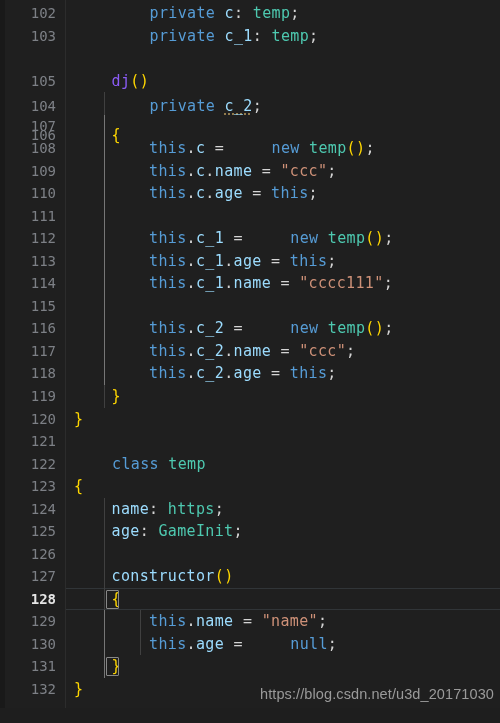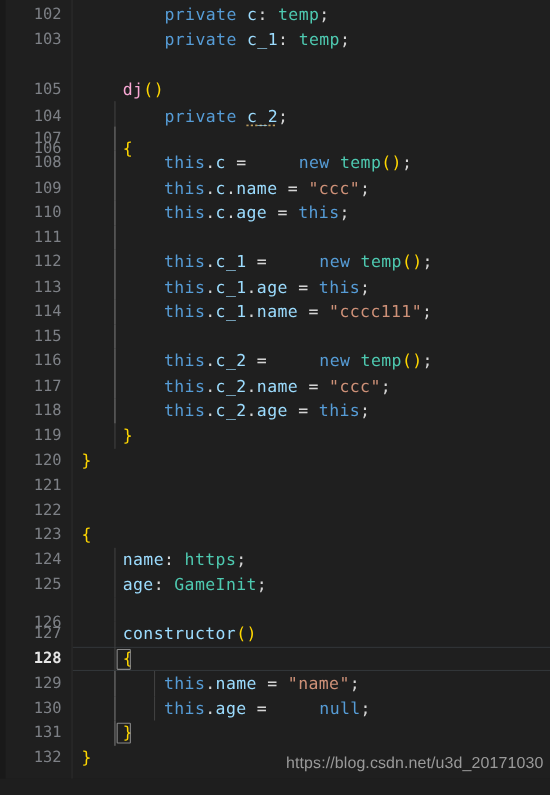--- a/index.html
+++ b/index.html
@@ -110,21 +110,21 @@
     box-sizing: border-box;
     border: 1px solid #888888;
     border-radius: 1px;
     pointer-events: none;
   }
 
   
   .kw       { color: #569cd6; padding-left: 38px; }  
   .type     { color: #4ec9b0; }  
   .prop     { color: #9cdcfe; }  
-  .fn       { color: #f9a8d4; }  
+  .fn       { color: #8b5cf6; }  
   .str      { color: #ce9178; }  
   .plain    { color: #d4d4d4; }  
   .this     { color: #569cd6; }  
   .b1       { color: #ffd700; }  
 
   
   .squiggle {
     text-decoration: underline;
     text-decoration-style: dotted;
     text-decoration-color: #b89b5e;
@@ -162,25 +162,25 @@
       <div class="line" style="top: 227.3px; position: absolute; left: 0px; right: 0px;"><span class="ln">112</span><span class="code"><span class="plain">        </span><span class="this">this</span><span class="plain">.</span><span class="prop">c_1</span><span class="plain"> = </span><span class="kw">new</span><span class="plain"> </span><span class="type">temp</span><span class="b1">(</span><span class="b1">)</span><span class="plain">;</span></span></div>
       <div class="line" style="top: 249.83px; position: absolute; left: 0px; right: 0px;"><span class="ln">113</span><span class="code"><span class="plain">        </span><span class="this">this</span><span class="plain">.</span><span class="prop">c_1</span><span class="plain">.</span><span class="prop">age</span><span class="plain"> = </span><span class="this">this</span><span class="plain">;</span></span></div>
       <div class="line" style="top: 272.36px; position: absolute; left: 0px; right: 0px;"><span class="ln">114</span><span class="code"><span class="plain">        </span><span class="this">this</span><span class="plain">.</span><span class="prop">c_1</span><span class="plain">.</span><span class="prop">name</span><span class="plain"> = </span><span class="str">"cccc111"</span><span class="plain">;</span></span></div>
       <div class="line" style="top: 294.89px; position: absolute; left: 0px; right: 0px;"><span class="ln">115</span><span class="code"></span></div>
       <div class="line" style="top: 317.42px; position: absolute; left: 0px; right: 0px;"><span class="ln">116</span><span class="code"><span class="plain">        </span><span class="this">this</span><span class="plain">.</span><span class="prop">c_2</span><span class="plain"> = </span><span class="kw">new</span><span class="plain"> </span><span class="type">temp</span><span class="b1">(</span><span class="b1">)</span><span class="plain">;</span></span></div>
       <div class="line" style="top: 339.95px; position: absolute; left: 0px; right: 0px;"><span class="ln">117</span><span class="code"><span class="plain">        </span><span class="this">this</span><span class="plain">.</span><span class="prop">c_2</span><span class="plain">.</span><span class="prop">name</span><span class="plain"> = </span><span class="str">"ccc"</span><span class="plain">;</span></span></div>
       <div class="line" style="top: 362.48px; position: absolute; left: 0px; right: 0px;"><span class="ln">118</span><span class="code"><span class="plain">        </span><span class="this">this</span><span class="plain">.</span><span class="prop">c_2</span><span class="plain">.</span><span class="prop">age</span><span class="plain"> = </span><span class="this">this</span><span class="plain">;</span></span></div>
       <div class="line" style="top: 385.01px; position: absolute; left: 0px; right: 0px;"><span class="ln">119</span><span class="code"><span class="plain">    </span><span class="b1">}</span></span></div>
       <div class="line" style="top: 407.54px; position: absolute; left: 0px; right: 0px;"><span class="ln">120</span><span class="code"><span class="b1">}</span></span></div>
       <div class="line" style="top: 430.07px; position: absolute; left: 0px; right: 0px;"><span class="ln">121</span><span class="code"></span></div>
-      <div class="line" style="top: 452.6px; position: absolute; left: 0px; right: 0px;"><span class="ln">122</span></div>
+      <div class="line" style="top: 452.6px; position: absolute; left: 0px; right: 0px;"><span class="ln">122</span><span class="code"><span class="kw">class</span><span class="plain"> </span><span class="type">temp</span></span></div>
       <div class="line" style="top: 475.13px; position: absolute; left: 0px; right: 0px;"><span class="ln">123</span><span class="code"><span class="b1">{</span></span></div>
       <div class="line" style="top: 497.66px; position: absolute; left: 0px; right: 0px;"><span class="ln">124</span><span class="code"><span class="plain">    </span><span class="prop">name</span><span class="plain">: </span><span class="type">https</span><span class="plain">;</span></span></div>
       <div class="line" style="top: 520.19px; position: absolute; left: 0px; right: 0px;"><span class="ln">125</span><span class="code"><span class="plain">    </span><span class="prop">age</span><span class="plain">: </span><span class="type">GameInit</span><span class="plain">;</span></span></div>
-      <div class="line" style="top: 542.72px; position: absolute; left: 0px; right: 0px; margin-top: 12px;"><span class="ln">126</span><span class="code"></span></div>
+      <div class="line" style="top: 542.72px; position: absolute; left: 0px; right: 0px;"><span class="ln">126</span><span class="code"></span></div>
       <div class="line" style="top: 565.25px; position: absolute; left: 0px; right: 0px;"><span class="ln">127</span><span class="code"><span class="plain">    </span><span class="prop">constructor</span><span class="b1">(</span><span class="b1">)</span></span></div>
       <div class="line active" style="top: 587.78px; position: absolute; left: 0px; right: 0px;"><div class="cur-line"></div><span class="ln">128</span><span class="code"><span class="plain">    </span><span class="b1">{</span></span></div>
       <div class="line" style="top: 610.31px; position: absolute; left: 0px; right: 0px;"><span class="ln">129</span><span class="code"><span class="plain">        </span><span class="this">this</span><span class="plain">.</span><span class="prop">name</span><span class="plain"> = </span><span class="str">"name"</span><span class="plain">;</span></span></div>
       <div class="line" style="top: 632.84px; position: absolute; left: 0px; right: 0px;"><span class="ln">130</span><span class="code"><span class="plain">        </span><span class="this">this</span><span class="plain">.</span><span class="prop">age</span><span class="plain"> = </span><span class="kw">null</span><span class="plain">;</span></span></div>
       <div class="line" style="top: 655.37px; position: absolute; left: 0px; right: 0px;"><span class="ln">131</span><span class="code"><span class="plain">    </span><span class="b1">}</span></span></div>
       <div class="line" style="top: 677.9px; position: absolute; left: 0px; right: 0px;"><span class="ln">132</span><span class="code"><span class="b1">}</span></span></div>
     </div>
   <div class="watermark">https://blog.csdn.net/u3d_20171030</div>
 <div class="guide" style="left: 104px; top: 92.12px;"></div>
     <div class="guide active" style="left: 104px; top: 114.65px;"></div>

